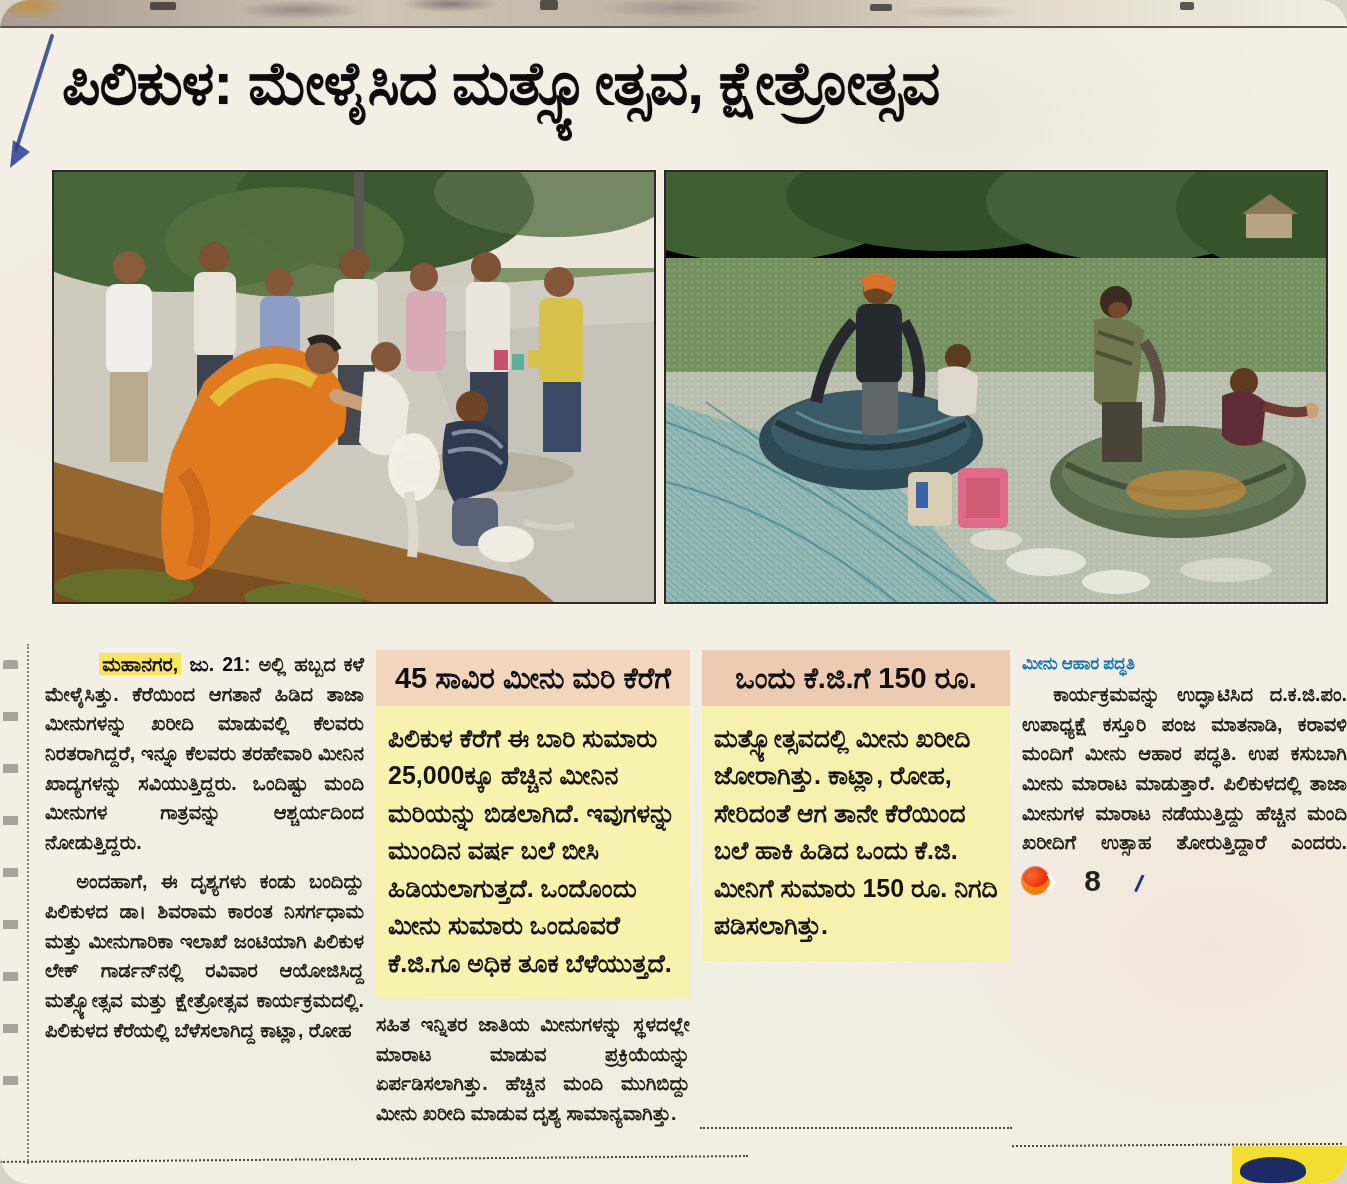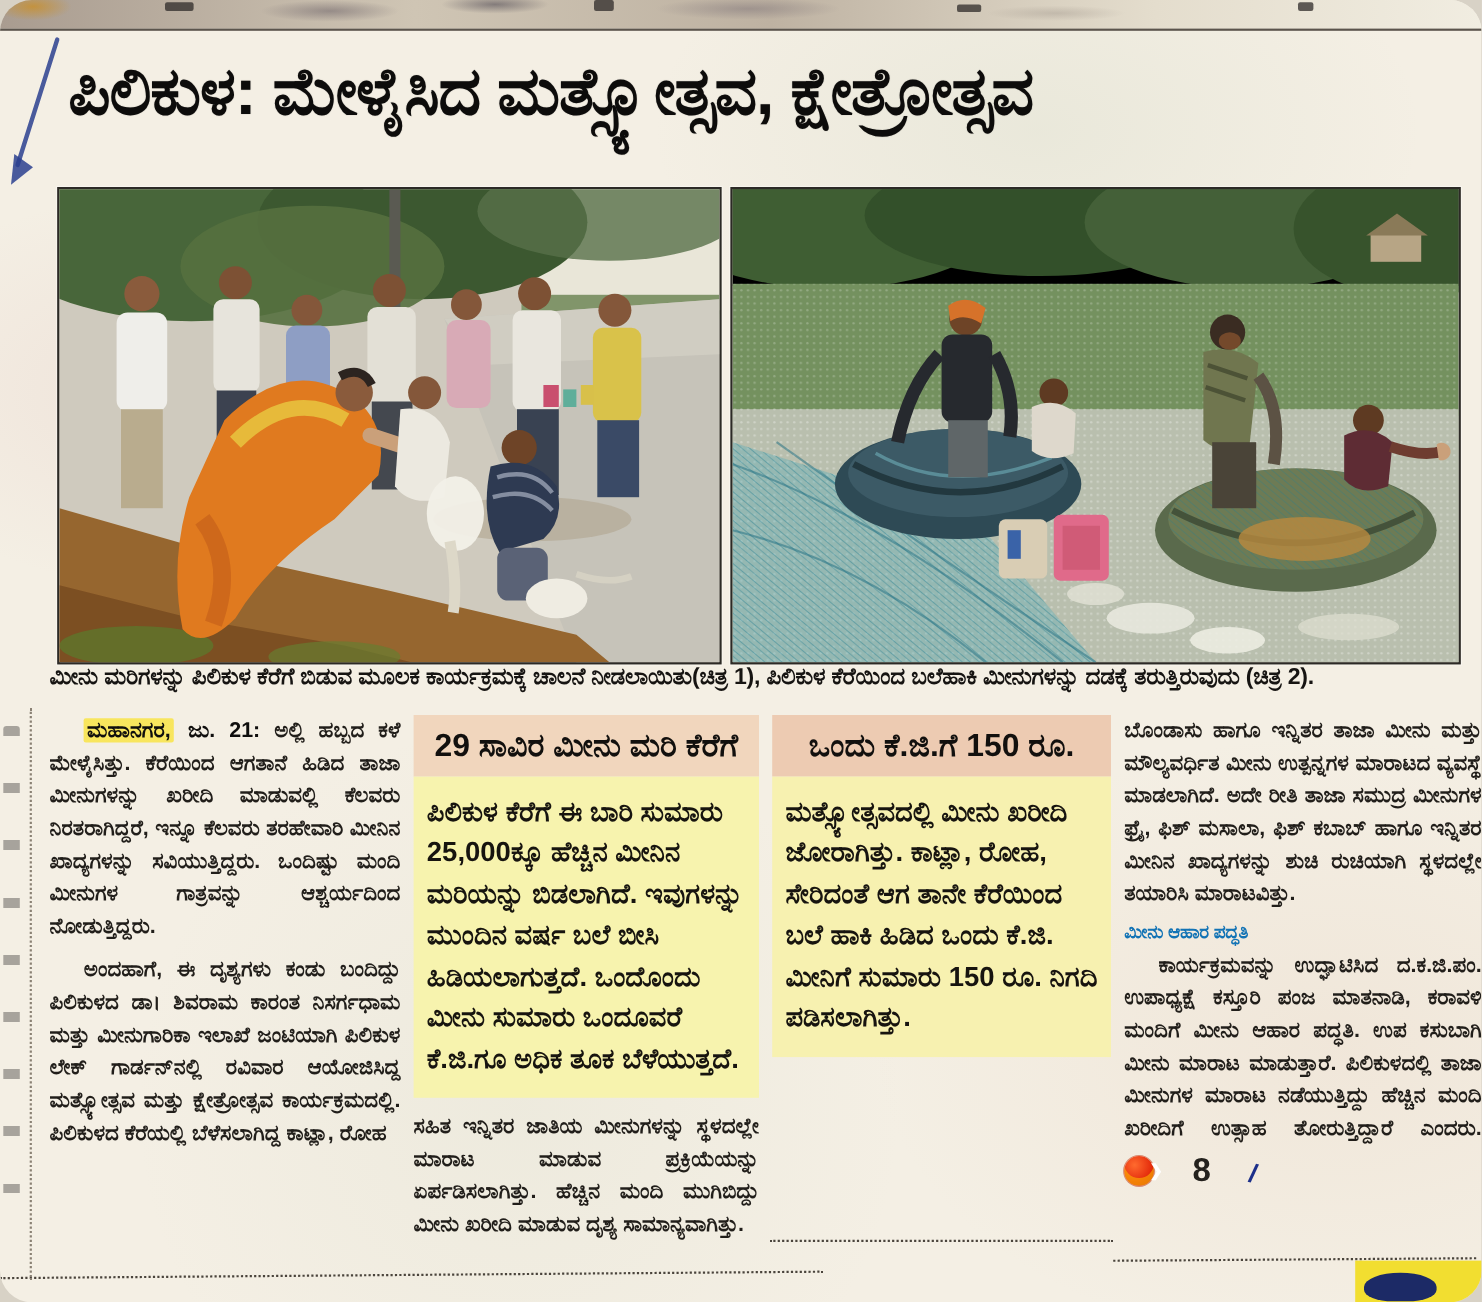--- a/index.html
+++ b/index.html
@@ -51,21 +51,21 @@
     overflow:hidden;
   }
   .para{
     margin:0 0 10px 0;font-size:19.5px;line-height:1.52;font-weight:600;
     text-align:justify;color:#211e1a;
   }
   .indent{text-indent:1.6em;}
   .dateline-place{
     font-weight:800;color:#0f0e0d;
     background:linear-gradient(rgba(249,228,70,.85),rgba(249,228,70,.85));
-    padding:0 3px;border-radius:2px;
+    padding:0 3px;border-radius:2px;margin-left:23px;
   }
   .dateline-date{font-weight:800;color:#0f0e0d;}
   
   .infobox{margin:0 0 12px 0;}
   .infobox-title{
     padding:10px 6px 8px;text-align:center;font-size:29px;font-weight:800;line-height:1.3;
     color:#12100e;
   }
   .infobox-body{
     padding:14px 12px 16px;font-size:25px;font-weight:700;line-height:1.5;color:#17140f;
@@ -282,48 +282,46 @@
         <g>
           <ellipse cx="380" cy="390" rx="40" ry="14" fill="#e8e8de" opacity=".9"></ellipse>
           <ellipse cx="450" cy="410" rx="34" ry="12" fill="#efeee4" opacity=".85"></ellipse>
           <ellipse cx="330" cy="368" rx="26" ry="10" fill="#e2e2d6" opacity=".8"></ellipse>
           <ellipse cx="560" cy="398" rx="46" ry="12" fill="#dfe0d2" opacity=".7"></ellipse>
         </g>
       </svg>
     </figure>
   </div>
 
-  <p class="caption">ಮೀನು ಮರಿಗಳನ್ನು ಪಿಲಿಕುಳ ಕೆರೆಗೆ ಬಿಡುವ ಮೂಲಕ ಕಾರ್ಯಕ್ರಮಕ್ಕೆ ಚಾಲನೆ ನೀಡಲಾಯಿತು(ಚಿತ್ರ 1), ಪಿಲಿಕುಳ ಕೆರೆಯಿಂದ ಬಲೆಹಾಕಿ ಮೀನುಗಳನ್ನು ದಡಕ್ಕೆ ತರುತ್ತಿರುವುದು (ಚಿತ್ರ 2).</p>
 
   <div class="article">
 
     <div class="col">
       <p class="para indent"><span class="dateline-place">ಮಹಾನಗರ,</span>
         <span class="dateline-date">ಜು. 21:</span>
         <span>ಅಲ್ಲಿ ಹಬ್ಬದ ಕಳೆ ಮೇಳೈಸಿತ್ತು. ಕೆರೆಯಿಂದ ಆಗತಾನೆ ಹಿಡಿದ ತಾಜಾ ಮೀನುಗಳನ್ನು ಖರೀದಿ ಮಾಡುವಲ್ಲಿ ಕೆಲವರು ನಿರತರಾಗಿದ್ದರೆ, ಇನ್ನೂ ಕೆಲವರು ತರಹೇವಾರಿ ಮೀನಿನ ಖಾದ್ಯಗಳನ್ನು ಸವಿಯುತ್ತಿದ್ದರು. ಒಂದಿಷ್ಟು ಮಂದಿ ಮೀನುಗಳ ಗಾತ್ರವನ್ನು ಆಶ್ಚರ್ಯದಿಂದ ನೋಡುತ್ತಿದ್ದರು.</span></p>
       <p class="para indent">ಅಂದಹಾಗೆ, ಈ ದೃಶ್ಯಗಳು ಕಂಡು ಬಂದಿದ್ದು ಪಿಲಿಕುಳದ ಡಾ। ಶಿವರಾಮ ಕಾರಂತ ನಿಸರ್ಗಧಾಮ ಮತ್ತು ಮೀನುಗಾರಿಕಾ ಇಲಾಖೆ ಜಂಟಿಯಾಗಿ ಪಿಲಿಕುಳ ಲೇಕ್ ಗಾರ್ಡನ್‌ನಲ್ಲಿ ರವಿವಾರ ಆಯೋಜಿಸಿದ್ದ ಮತ್ಸ್ಯೋತ್ಸವ ಮತ್ತು ಕ್ಷೇತ್ರೋತ್ಸವ ಕಾರ್ಯಕ್ರಮದಲ್ಲಿ. ಪಿಲಿಕುಳದ ಕೆರೆಯಲ್ಲಿ ಬೆಳೆಸಲಾಗಿದ್ದ ಕಾಟ್ಲಾ, ರೋಹ</p>
     </div>
 
     <div class="col">
       <div class="infobox yellow">
-        <div class="infobox-title">29 ಸಾವಿರ ಮೀನು ಮರಿ ಕೆರೆಗೆ</div>
+        <div class="infobox-title">45 ಸಾವಿರ ಮೀನು ಮರಿ ಕೆರೆಗೆ</div>
         <div class="infobox-body">ಪಿಲಿಕುಳ ಕೆರೆಗೆ ಈ ಬಾರಿ ಸುಮಾರು 25,000ಕ್ಕೂ ಹೆಚ್ಚಿನ ಮೀನಿನ ಮರಿಯನ್ನು ಬಿಡಲಾಗಿದೆ. ಇವುಗಳನ್ನು ಮುಂದಿನ ವರ್ಷ ಬಲೆ ಬೀಸಿ ಹಿಡಿಯಲಾಗುತ್ತದೆ. ಒಂದೊಂದು ಮೀನು ಸುಮಾರು ಒಂದೂವರೆ ಕೆ.ಜಿ.ಗೂ ಅಧಿಕ ತೂಕ ಬೆಳೆಯುತ್ತದೆ.</div>
       </div>
       <p class="para">ಸಹಿತ ಇನ್ನಿತರ ಜಾತಿಯ ಮೀನುಗಳನ್ನು ಸ್ಥಳದಲ್ಲೇ ಮಾರಾಟ ಮಾಡುವ ಪ್ರಕ್ರಿಯೆಯನ್ನು ಏರ್ಪಡಿಸಲಾಗಿತ್ತು. ಹೆಚ್ಚಿನ ಮಂದಿ ಮುಗಿಬಿದ್ದು ಮೀನು ಖರೀದಿ ಮಾಡುವ ದೃಶ್ಯ ಸಾಮಾನ್ಯವಾಗಿತ್ತು.</p>
     </div>
 
     <div class="col">
       <div class="infobox orange">
         <div class="infobox-title">ಒಂದು ಕೆ.ಜಿ.ಗೆ 150 ರೂ.</div>
         <div class="infobox-body">ಮತ್ಸ್ಯೋತ್ಸವದಲ್ಲಿ ಮೀನು ಖರೀದಿ ಜೋರಾಗಿತ್ತು. ಕಾಟ್ಲಾ, ರೋಹ, ಸೇರಿದಂತೆ ಆಗ ತಾನೇ ಕೆರೆಯಿಂದ ಬಲೆ ಹಾಕಿ ಹಿಡಿದ ಒಂದು ಕೆ.ಜಿ. ಮೀನಿಗೆ ಸುಮಾರು 150 ರೂ. ನಿಗದಿ ಪಡಿಸಲಾಗಿತ್ತು.</div>
       </div>
     </div>
 
     <div class="col">
-      <p class="para">ಬೊಂಡಾಸು ಹಾಗೂ ಇನ್ನಿತರ ತಾಜಾ ಮೀನು ಮತ್ತು ಮೌಲ್ಯವರ್ಧಿತ ಮೀನು ಉತ್ಪನ್ನಗಳ ಮಾರಾಟದ ವ್ಯವಸ್ಥೆ ಮಾಡಲಾಗಿದೆ. ಅದೇ ರೀತಿ ತಾಜಾ ಸಮುದ್ರ ಮೀನುಗಳ ಫ್ರೈ, ಫಿಶ್ ಮಸಾಲಾ, ಫಿಶ್ ಕಬಾಬ್ ಹಾಗೂ ಇನ್ನಿತರ ಮೀನಿನ ಖಾದ್ಯಗಳನ್ನು ಶುಚಿ ರುಚಿಯಾಗಿ ಸ್ಥಳದಲ್ಲೇ ತಯಾರಿಸಿ ಮಾರಾಟವಿತ್ತು.</p>
       <h3 class="subhead">ಮೀನು ಆಹಾರ ಪದ್ಧತಿ</h3>
       <p class="para indent"><span>ಕಾರ್ಯಕ್ರಮವನ್ನು ಉದ್ಘಾಟಿಸಿದ ದ.ಕ.ಜಿ.ಪಂ. ಉಪಾಧ್ಯಕ್ಷೆ ಕಸ್ತೂರಿ ಪಂಜ ಮಾತನಾಡಿ, ಕರಾವಳಿ ಮಂದಿಗೆ ಮೀನು ಆಹಾರ ಪದ್ಧತಿ. ಉಪ ಕಸುಬಾಗಿ ಮೀನು ಮಾರಾಟ ಮಾಡುತ್ತಾರೆ. ಪಿಲಿಕುಳದಲ್ಲಿ ತಾಜಾ ಮೀನುಗಳ ಮಾರಾಟ ನಡೆಯುತ್ತಿದ್ದು ಹೆಚ್ಚಿನ ಮಂದಿ ಖರೀದಿಗೆ ಉತ್ಸಾಹ ತೋರುತ್ತಿದ್ದಾರೆ ಎಂದರು.</span>
         <span class="jump-marker">
           <span class="jump-circle">❯</span>
           <span class="jump-page">8</span>
           <span class="pen-tick">/</span>
         </span></p>
     </div>
   </div>
 

